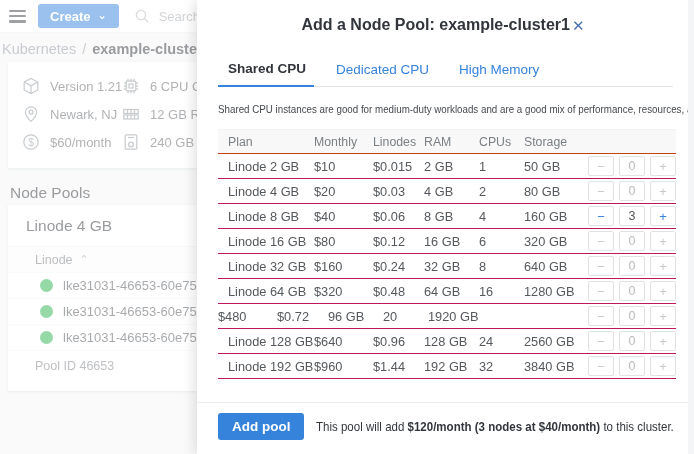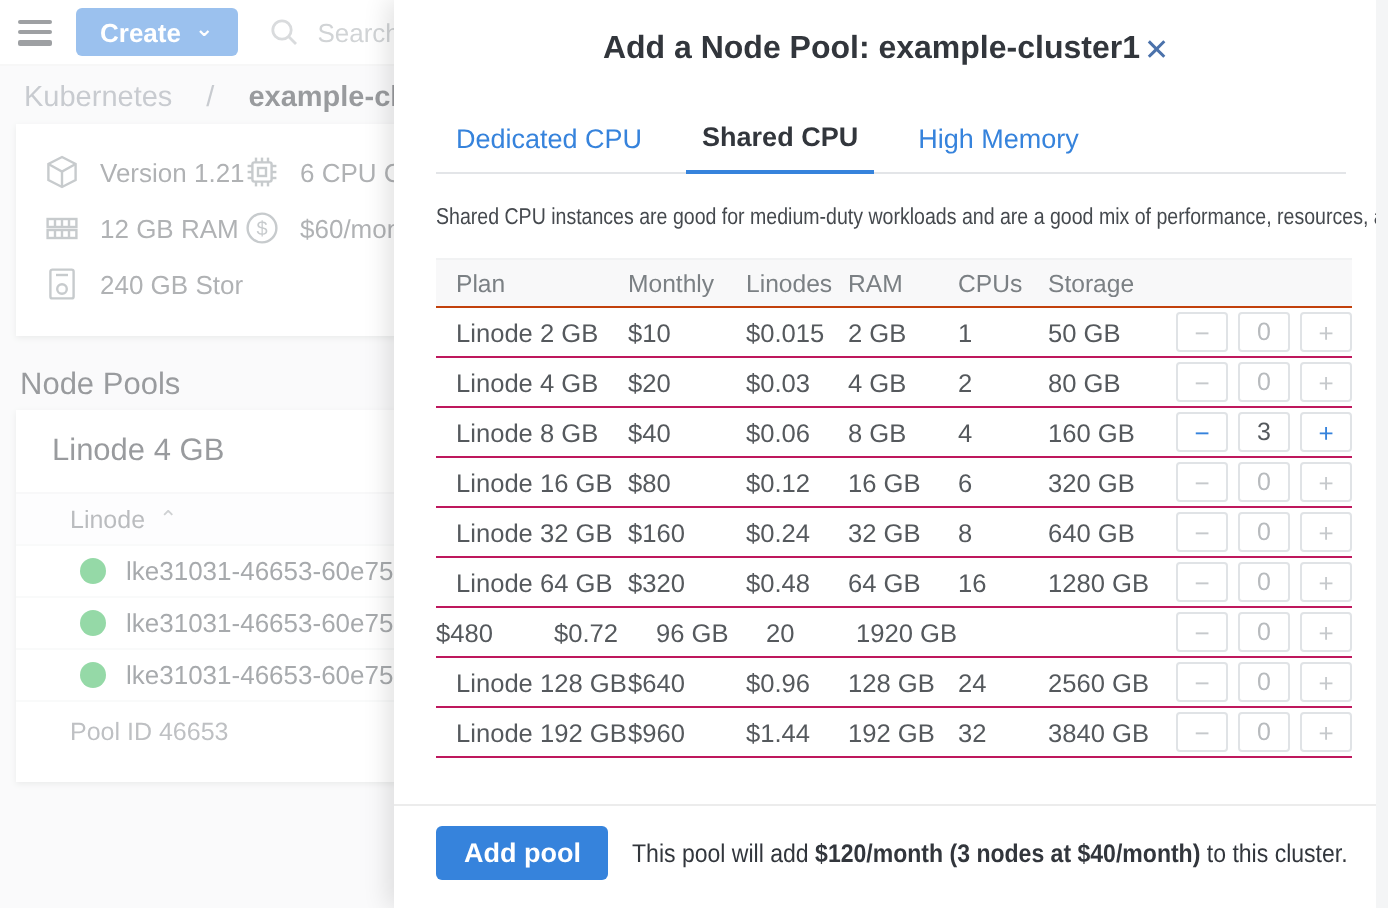--- a/index.html
+++ b/index.html
@@ -16,21 +16,21 @@
   .hamburger { width:17px; height:13px; display:flex; flex-direction:column; justify-content:space-between; cursor:pointer; }
   .hamburger span { display:block; height:2.2px; background:#3c4146; border-radius:1px; }
   .create-btn { margin-left:12px; height:24px; padding:0 12px; background:#3683dc; color:#fff;
                 border:none; border-radius:3px; font-size:13px; font-weight:700;
                 display:flex; align-items:center; gap:7px; font-family:inherit; }
   .create-caret { font-size:11px; line-height:1; transform:translateY(-1px); }
   .search-wrap { margin-left:15px; display:flex; align-items:center; gap:9px; flex:1; height:100%; }
   .search-placeholder { color:#a3a8ac; font-size:13px; white-space:nowrap; }
 
   
-  .breadcrumb { position:absolute; top:41px; left:12px; font-size:14.5px; display:flex; gap:17px; align-items:flex-start; }
+  .breadcrumb { position:absolute; top:41px; left:2px; font-size:14.5px; display:flex; gap:6px; align-items:flex-start; }
   .crumb-section { color:#9196a0; }
   .crumb-sep { color:#9196a0; }
   .crumb-entity { color:#32363c; font-weight:700; }
 
   
   .summary-card { position:absolute; top:62px; left:8px; right:8px; height:106px; background:#fff;
                   box-shadow:0 1px 3px rgba(0,0,0,.12); padding:10px 0 0 14px;
                   display:grid; grid-template-columns:100px 1fr; grid-auto-rows:28px; align-items:center; }
   .sum-item { display:flex; align-items:center; gap:10px; white-space:nowrap; overflow:hidden; }
   .sum-item svg { flex:0 0 auto; stroke:#8f969b; fill:none; stroke-width:1.2; }
@@ -154,20 +154,27 @@
           <line x1="4.2" y1="9" x2="1.8" y2="9"></line>
           <line x1="4.2" y1="12" x2="1.8" y2="12"></line>
         <line x1="13.8" y1="6" x2="16.2" y2="6"></line>
           <line x1="13.8" y1="9" x2="16.2" y2="9"></line>
           <line x1="13.8" y1="12" x2="16.2" y2="12"></line>
       </svg>
       <span class="sum-label">6 CPU Cores</span>
     </div>
     <div class="sum-item">
       <svg width="18" height="18" viewBox="0 0 18 18">
+        <path d="M9 1.8 C5.8 1.8 3.4 4.2 3.4 7.2 C3.4 11 9 16.4 9 16.4 C9 16.4 14.6 11 14.6 7.2 C14.6 4.2 12.2 1.8 9 1.8 Z"></path>
+        <circle cx="9" cy="7.2" r="2"></circle>
+      </svg>
+      <span class="sum-label">Newark, NJ</span>
+    </div>
+    <div class="sum-item">
+      <svg width="18" height="18" viewBox="0 0 18 18">
         <rect x="1.8" y="4.5" width="14.4" height="4"></rect>
           <rect x="1.8" y="10" width="14.4" height="4"></rect>
         <line x1="5.5" y1="4.5" x2="5.5" y2="8.5"></line>
           <line x1="9" y1="4.5" x2="9" y2="8.5"></line>
           <line x1="12.5" y1="4.5" x2="12.5" y2="8.5"></line>
         <line x1="5.5" y1="10" x2="5.5" y2="14"></line>
           <line x1="9" y1="10" x2="9" y2="14"></line>
           <line x1="12.5" y1="10" x2="12.5" y2="14"></line>
       </svg>
       <span class="sum-label">12 GB RAM</span>
@@ -217,22 +224,22 @@
 
   <div class="backdrop"></div>
 
   <div class="drawer">
     <div class="drawer-header">
       <div class="drawer-title">Add a Node Pool: example-cluster1</div>
       <button class="close-btn">✕</button>
     </div>
 
     <div class="tabs">
+      <button class="tab active">Shared CPU</button>
       <button class="tab">Dedicated CPU</button>
-      <button class="tab active">Shared CPU</button>
       <button class="tab">High Memory</button>
     </div>
 
     <div class="drawer-desc">Shared CPU instances are good for medium-duty workloads and are a good mix of performance, resources, and price.</div>
 
     <div class="ptable">
       <div class="phead">
         <span class="c-plan">Plan</span>
         <span class="c-monthly">Monthly</span>
         <span class="c-hourly">Linodes</span>

